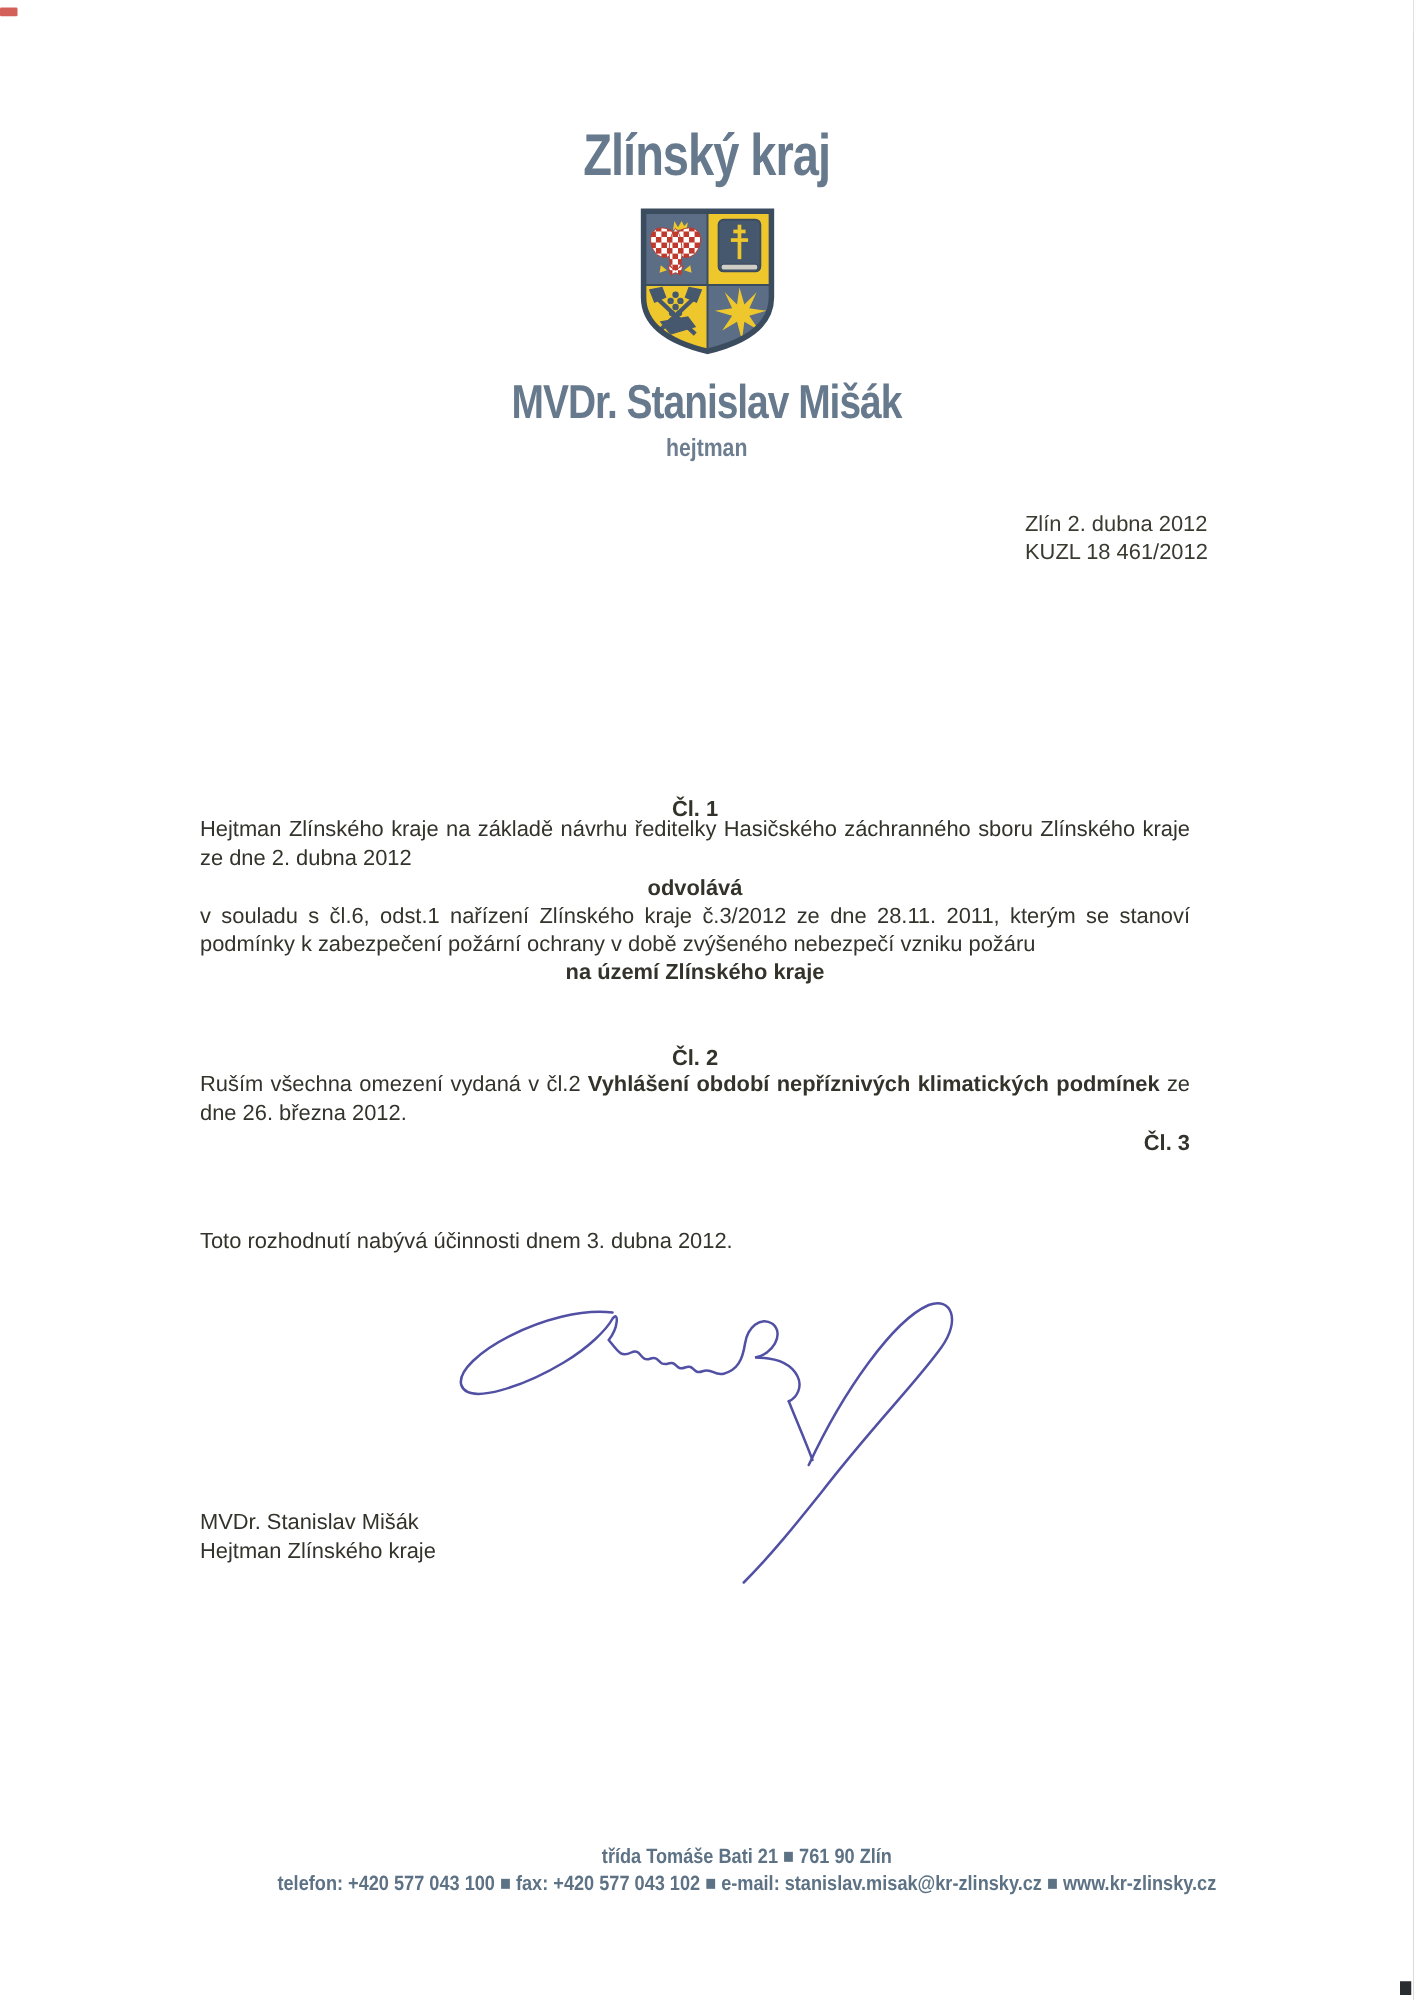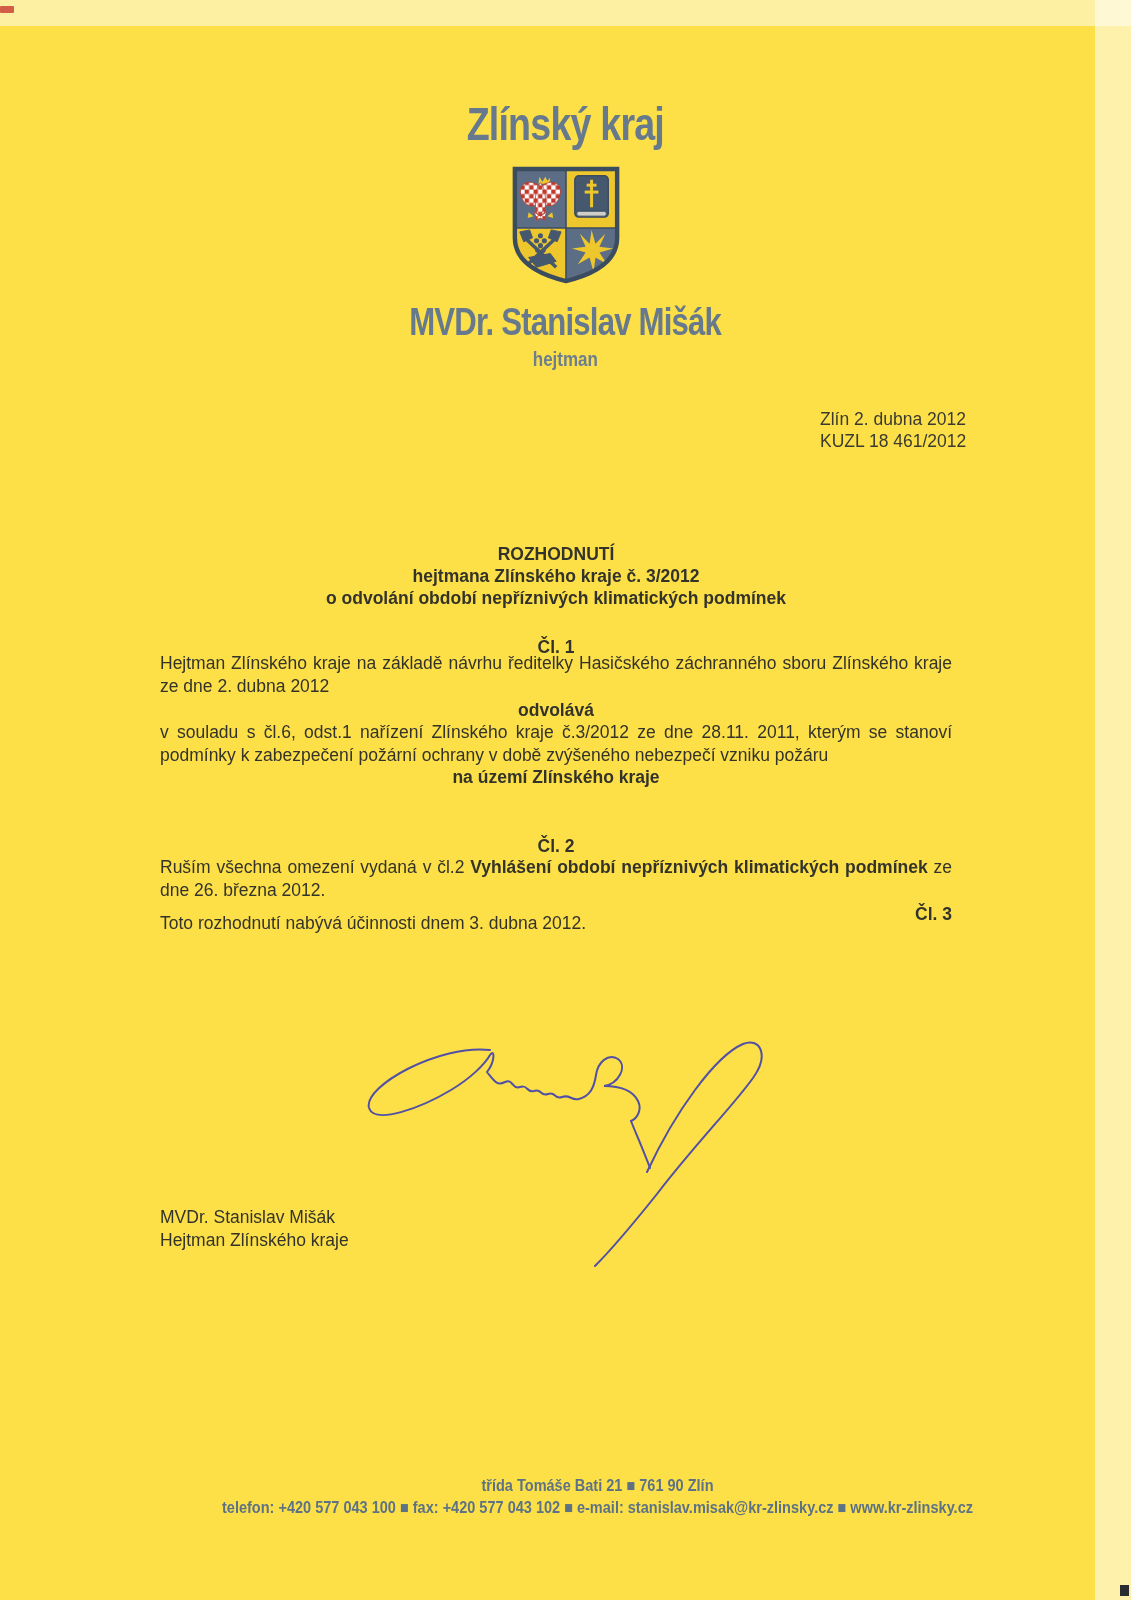--- a/index.html
+++ b/index.html
@@ -4,21 +4,21 @@
 <style>
   * { margin: 0; padding: 0; box-sizing: border-box; }
   html, body { background: #8a8a84; }
   body { font-family: "Liberation Sans", sans-serif; }
 
   .page {
     position: relative;
     width: 1131px;
     height: 1600px;
     margin: 0 auto;
-    background: #fde047;
+    background: #ffffff;
     overflow: hidden;
     color: #38382f;
   }
   
   .scan-strip-top {
     position: absolute; left: 0; top: 0; width: 100%; height: 26px;
     background: rgba(255,255,255,0.5);
   }
   .scan-strip-right {
     position: absolute; right: 0; top: 0; width: 36px; height: 100%;
@@ -74,21 +74,21 @@
   .content { position: absolute; left: 160px; width: 792px; font-size: 17.5px; line-height: 22.5px; color: #33332b; }
   .c-cl1-h   { top: 636px; text-align: center; font-weight: bold; }
   .c-cl1-p1  { top: 652px; text-align: justify; }
   .c-odvolava{ top: 699px; text-align: center; font-weight: bold; }
   .c-cl1-p2  { top: 721px; text-align: justify; }
   .c-uzemi   { top: 766px; text-align: center; font-weight: bold; }
   .c-obdobi  { top: 788px; text-align: center; font-weight: bold; }
   .c-cl2-h   { top: 835px; text-align: center; font-weight: bold; }
   .c-cl2-p   { top: 856px; text-align: justify; }
   .c-cl3-h   { top: 903px; text-align: right; font-weight: bold; }
-  .c-cl3-p   { top: 912px; }
+  .c-cl3-p   { top: 981px; }
   .bold-inline { font-weight: bold; }
 
   
   .signature-svg { position: absolute; left: 345px; top: 1012px; }
   .signatory {
     position: absolute; left: 160px; top: 1206px;
     font-size: 17.5px; line-height: 23px; color: #33332b;
   }
 
   
@@ -171,25 +171,20 @@
 
     <span class="person-name">MVDr. Stanislav Mišák</span>
     <span class="person-title">hejtman</span>
   </div>
 
   <div class="meta-block">
     <div>Zlín 2. dubna 2012</div>
     <div>KUZL 18 461/2012</div>
   </div>
 
-  <div class="doc-title">
-    <div>ROZHODNUTÍ</div>
-    <div>hejtmana  Zlínského kraje č. 3/2012</div>
-    <div>o odvolání období nepříznivých klimatických podmínek</div>
-  </div>
 
   <div class="content c-cl1-h">Čl. 1</div>
   <div class="content c-cl1-p1">Hejtman Zlínského kraje na základě návrhu ředitelky Hasičského záchranného sboru Zlínského kraje ze dne 2. dubna 2012</div>
   <div class="content c-odvolava">odvolává</div>
   <div class="content c-cl1-p2">v souladu s čl.6, odst.1 nařízení Zlínského kraje č.3/2012 ze dne 28.11. 2011, kterým se stanoví podmínky k zabezpečení požární ochrany v době zvýšeného nebezpečí vzniku požáru</div>
   <div class="content c-uzemi">na území Zlínského kraje</div>
 
   <div class="content c-cl2-h">Čl. 2</div>
   <div class="content c-cl2-p"><span>Ruším všechna omezení vydaná v čl.2 </span><span class="bold-inline">Vyhlášení období  nepříznivých klimatických podmínek</span><span> ze dne 26. března 2012.</span></div>
 

